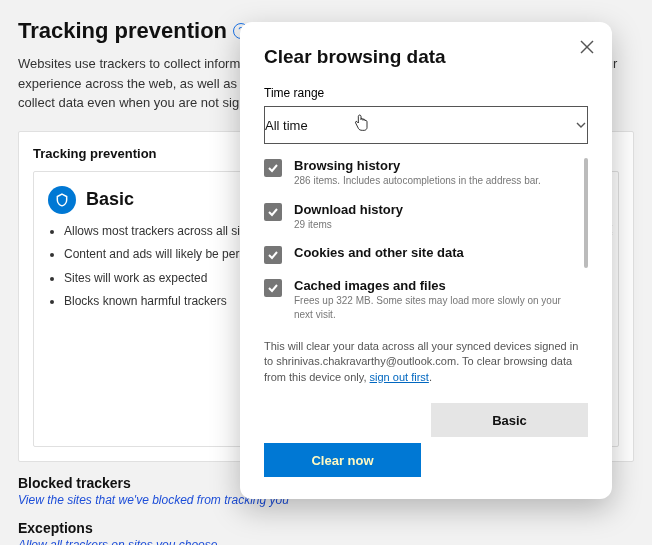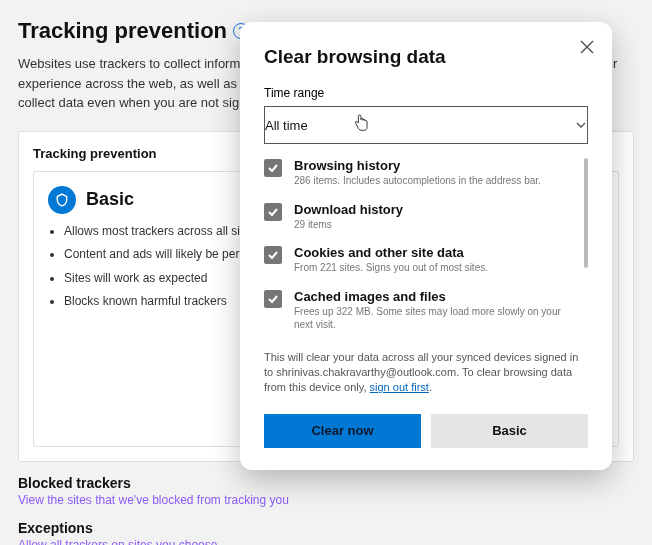--- a/index.html
+++ b/index.html
@@ -90,22 +90,23 @@
   .level ul li { margin-bottom: 8px; line-height: 1.3; }
   .section {
     margin-top: 13px;
   }
   .section-title {
     font-size: 14px;
     font-weight: 600;
   }
   .section-desc {
     font-size: 12px;
-    color: #8b5cf6;
+    color: #1d4ed8;
     margin-top: 2px;
+    font-style: italic;
   }
 
   
   .level.right {
     border-left: 1px solid #e0e0e0;
   }
 
   
   .modal {
     position: absolute;
@@ -209,21 +210,21 @@
   }
   .btn {
     flex: 1;
     height: 34px;
     display: flex; align-items: center; justify-content: center;
     font-size: 13px;
     font-weight: 600;
     border: none;
     cursor: pointer;
   }
-  .btn.primary { background: #0078d4; color: #0f172a; }
+  .btn.primary { background: #0078d4; color: #fef9c3; margin-top: 40px; }
   .btn.secondary { background: #e5e5e5; color: #111; }
 
   
   svg { display: block; }
 </style>
 </head>
 <body>
 
 <div class="page">
   <div class="page-header">
@@ -325,21 +326,20 @@
     </div>
 
     <div class="check-row">
       <div class="check-box">
         <svg width="12" height="12" viewBox="0 0 12 12">
             <polyline points="2,6 5,9 10,3" fill="none" stroke="#fff" stroke-width="2"></polyline>
           </svg>
       </div>
       <div class="check-text">
         <div class="title">Cookies and other site data</div>
-        <div class="sub">From 221 sites. Signs you out of most sites.</div>
       </div>
     </div>
 
     <div class="check-row">
       <div class="check-box">
         <svg width="12" height="12" viewBox="0 0 12 12">
             <polyline points="2,6 5,9 10,3" fill="none" stroke="#fff" stroke-width="2"></polyline>
           </svg>
       </div>
       <div class="check-text">

